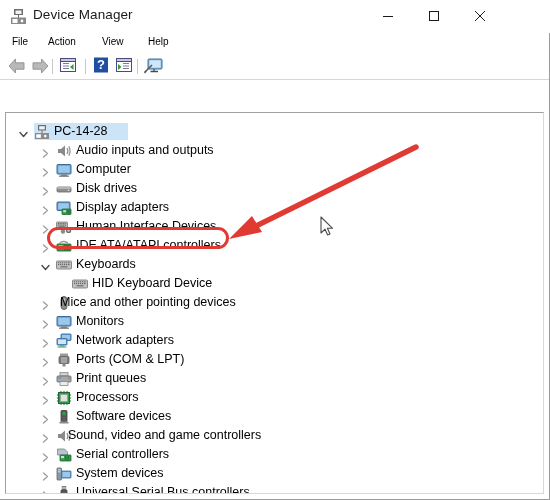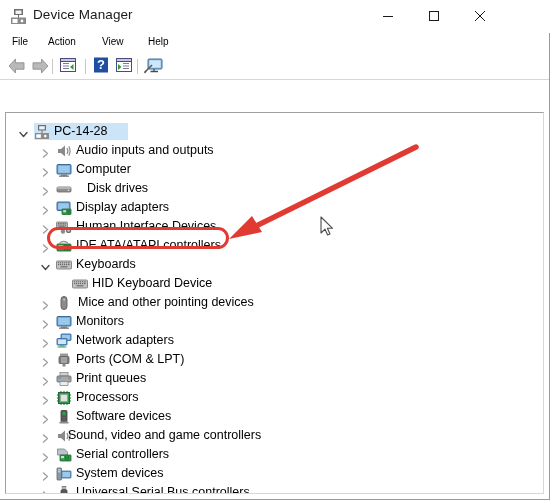--- a/index.html
+++ b/index.html
@@ -346,21 +346,21 @@
             <path d="M3.5 2 L7.5 5.5 L3.5 9" stroke="#a0a0a0" stroke-width="1.4" fill="none" stroke-linecap="round" stroke-linejoin="round"></path>
           </svg>
       </span>
       <span class="ico" style="left:50px">
         <svg width="16" height="16" viewBox="0 0 16 16">
           <rect x="1" y="6" width="14" height="5" rx="1" fill="#8e8e8e" stroke="#6a6a6a" stroke-width="0.8"></rect>
           <rect x="1" y="6" width="14" height="2" rx="1" fill="#b4b4b4"></rect>
           <circle cx="12.5" cy="9.3" r="0.8" fill="#e8e8e8"></circle>
         </svg>
       </span>
-      <span class="lbl" style="left:81px">Disk drives</span>
+      <span class="lbl" style="left:70px">Disk drives</span>
     </div>
 
     <div class="row" style="top:85px">
       <span class="chev" style="left:34px">
         <svg width="11" height="11" viewBox="0 0 11 11">
             <path d="M3.5 2 L7.5 5.5 L3.5 9" stroke="#a0a0a0" stroke-width="1.4" fill="none" stroke-linecap="round" stroke-linejoin="round"></path>
           </svg>
       </span>
       <span class="ico" style="left:50px">
         <svg width="16" height="16" viewBox="0 0 16 16">
@@ -444,21 +444,21 @@
             <path d="M3.5 2 L7.5 5.5 L3.5 9" stroke="#a0a0a0" stroke-width="1.4" fill="none" stroke-linecap="round" stroke-linejoin="round"></path>
           </svg>
       </span>
       <span class="ico" style="left:50px">
         <svg width="16" height="16" viewBox="0 0 16 16">
           <rect x="5" y="1.5" width="6" height="13" rx="3" fill="#8c8c8c" stroke="#5e5e5e" stroke-width="0.9"></rect>
           <path d="M8 2 v4" stroke="#5e5e5e" stroke-width="0.9"></path>
           <rect x="7.4" y="3.2" width="1.3" height="2.6" rx="0.6" fill="#e0e0e0"></rect>
         </svg>
       </span>
-      <span class="lbl" style="left:72px">Mice and other pointing devices</span>
+      <span class="lbl" style="left:54px">Mice and other pointing devices</span>
     </div>
 
     <div class="row" style="top:199px">
       <span class="chev" style="left:34px">
         <svg width="11" height="11" viewBox="0 0 11 11">
             <path d="M3.5 2 L7.5 5.5 L3.5 9" stroke="#a0a0a0" stroke-width="1.4" fill="none" stroke-linecap="round" stroke-linejoin="round"></path>
           </svg>
       </span>
       <span class="ico" style="left:50px">
         <svg width="16" height="16" viewBox="0 0 16 16">

